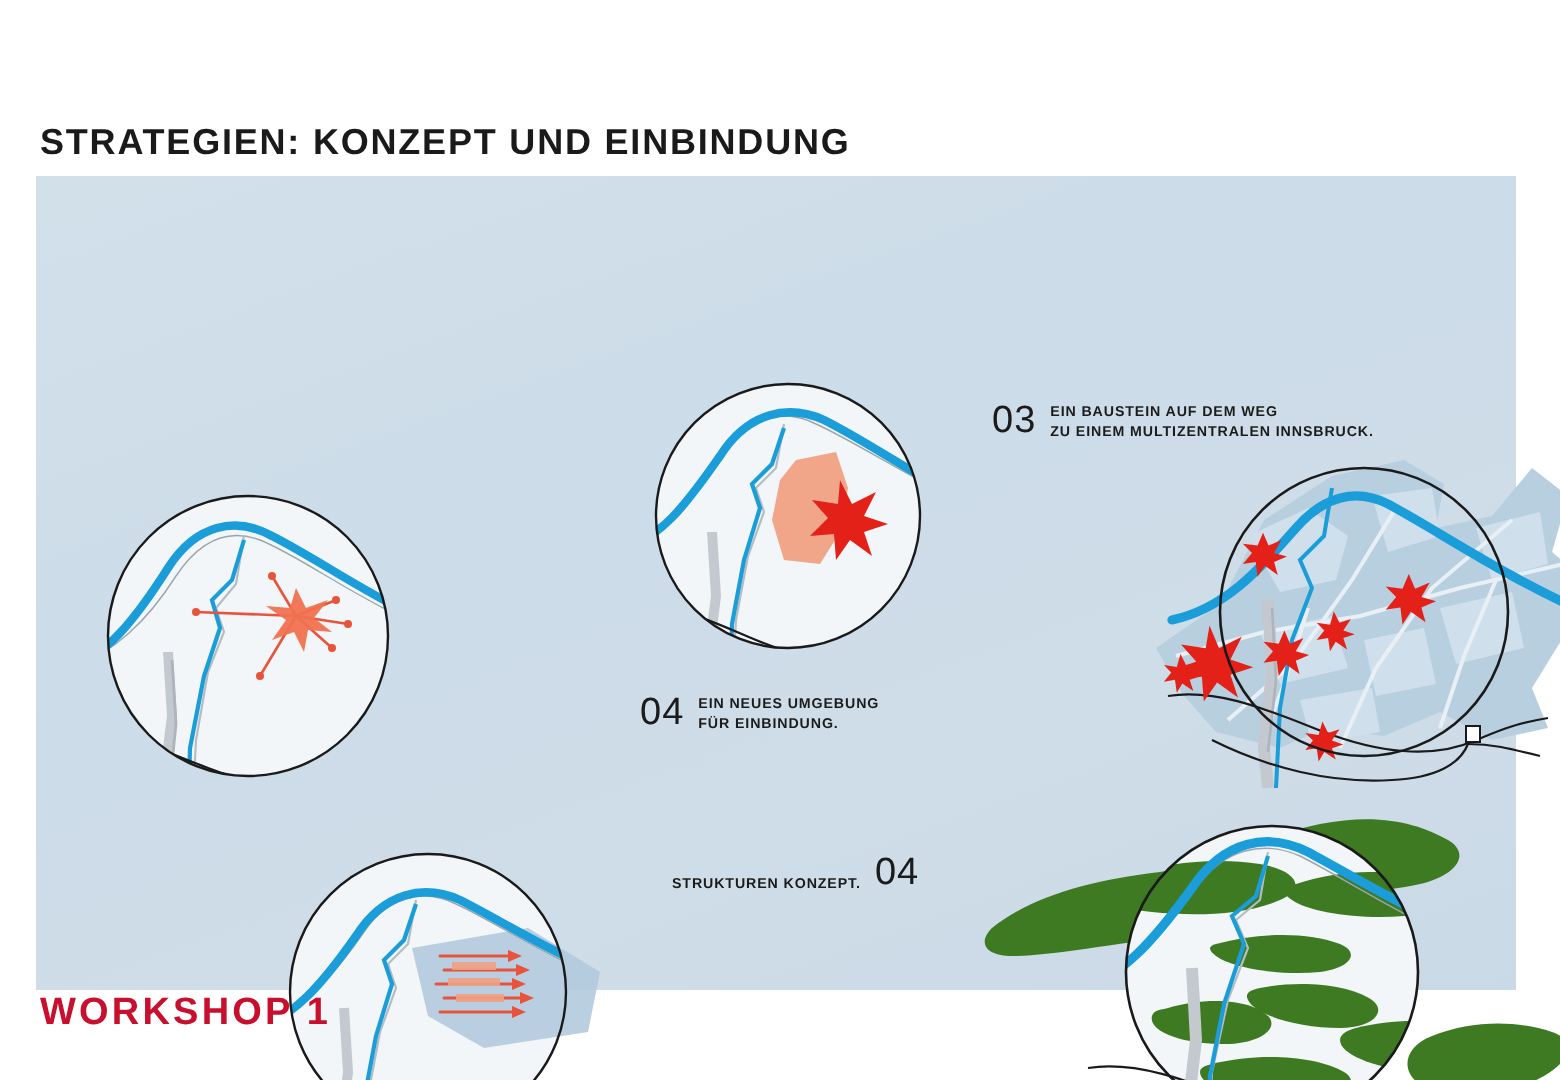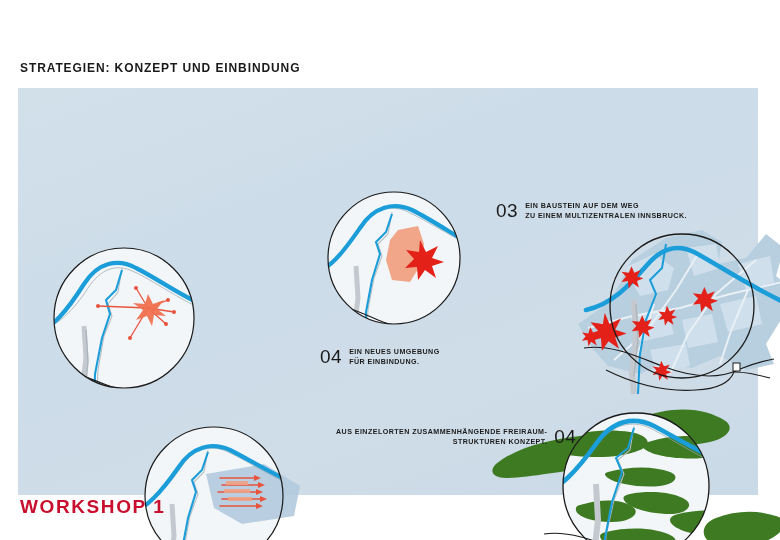--- a/index.html
+++ b/index.html
@@ -14,21 +14,21 @@
     overflow: hidden;
     font-family: "Liberation Sans", sans-serif;
     color: #1a1a1a;
   }
 
   
   #page-title {
     position: absolute;
     left: 20px;
     top: 61px;
-    font-size: 12px;
+    font-size: 18px;
     font-weight: bold;
     letter-spacing: 0.9px;
     color: #1a1a1a;
     white-space: nowrap;
   }
 
   
   #board {
     position: absolute;
     left: 18px;
@@ -342,21 +342,21 @@
   <div class="caption" id="cap-03">
     <span class="cap-num">03</span>
     <span class="cap-lines">
       <span>EIN BAUSTEIN AUF DEM WEG</span><br>
       <span>ZU EINEM MULTIZENTRALEN INNSBRUCK.</span>
     </span>
   </div>
 
   <div class="caption rev" id="cap-05">
     <span class="cap-lines right">
-      <span>AUS EINZELORTEN ZUSAMMENHÄNGENDE FREIRAUM-</span><br>
+      <br>
       <span>STRUKTUREN KONZEPT.</span>
     </span>
     <span class="cap-num">04</span>
   </div>
 
 </div>
 
 <div id="footer-label">WORKSHOP 1</div>
 
 </body></html>

